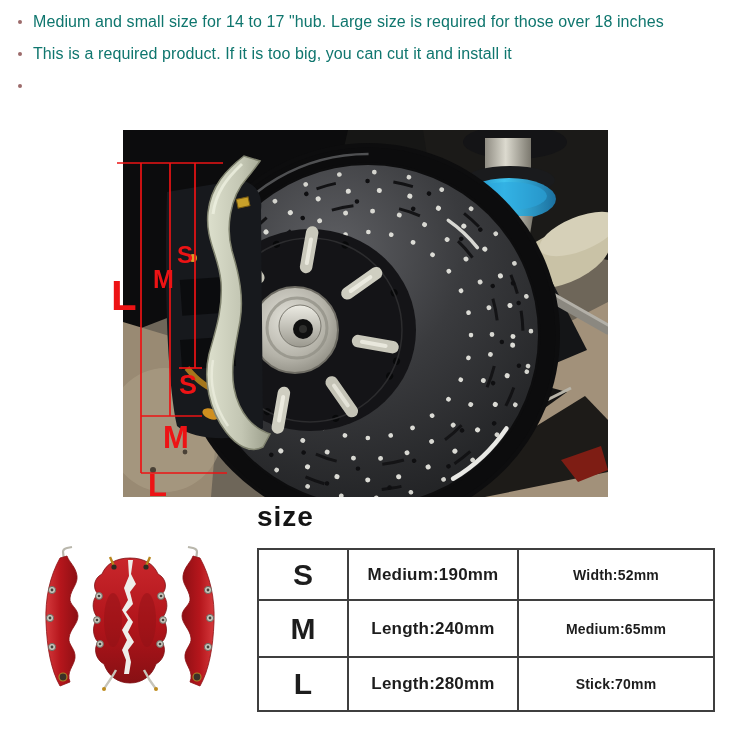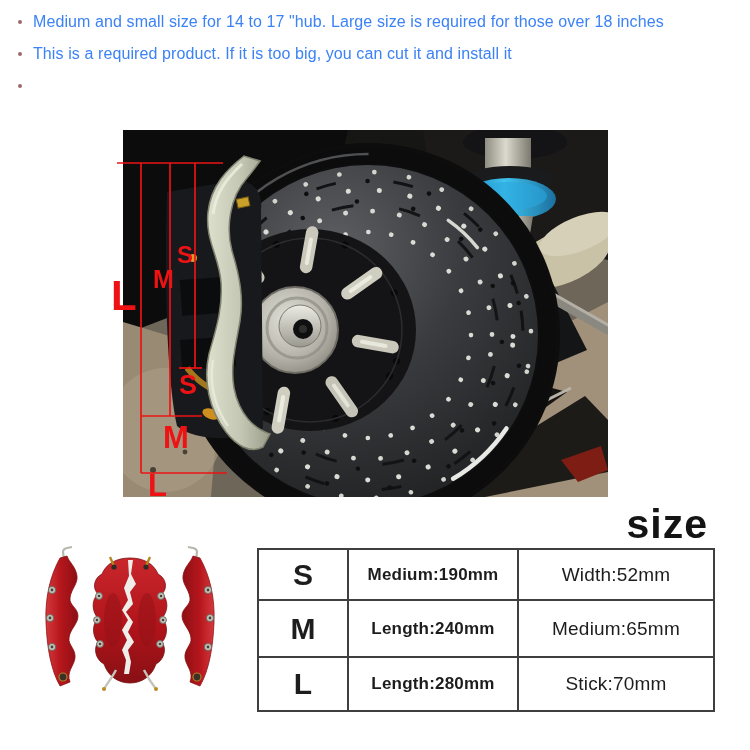--- a/index.html
+++ b/index.html
@@ -4,40 +4,40 @@
 <style>
   html,body{margin:0;padding:0;background:#ffffff;}
   .canvas{
     position:relative;width:750px;height:750px;background:#ffffff;
     font-family:"Liberation Sans",sans-serif;overflow:hidden;
   }
   
   .notes{position:absolute;top:12px;left:18px;width:712px;}
   .note{display:flex;align-items:flex-start;margin-bottom:12px;min-height:20px;}
   .note .dot{flex:none;width:4px;height:4px;border-radius:50%;background:#9c6b6b;margin:8px 11px 0 0;}
-  .note .txt{font-size:16px;line-height:20px;color:#3b82f6;letter-spacing:.1px;}
+  .note .txt{font-size:16px;line-height:20px;color:#0f766e;letter-spacing:.1px;}
   
   .photo{position:absolute;left:123px;top:130px;width:485px;height:367px;}
   .photo svg{overflow:visible;display:block;}
   
   .size-title{
-    position:absolute;left:257px;top:501px;width:451px;text-align:right;
-    font-size:41px;font-weight:bold;color:#141414;letter-spacing:1px;
+    position:absolute;left:257px;top:501px;width:451px;text-align:left;
+    font-size:28px;font-weight:bold;color:#141414;letter-spacing:1px;
   }
   table.size-table{
     position:absolute;left:257px;top:548px;border-collapse:collapse;
     background:#ffffff;
   }
   table.size-table td{
     border:2px solid #3f3f3f;text-align:center;vertical-align:middle;
     color:#1d1d1d;padding:0;
   }
   td.c-size{width:88px;font-size:30px;font-weight:bold;}
   td.c-len{width:168px;font-size:17px;font-weight:bold;letter-spacing:.2px;}
-  td.c-wid{width:194px;font-size:19px;font-weight:normal;letter-spacing:.2px;}
+  td.c-wid{width:194px;font-size:14px;font-weight:bold;letter-spacing:.2px;}
   tr.r1{height:51px;} tr.r2{height:57px;} tr.r3{height:54px;}
   
   .covers{position:absolute;left:38px;top:550px;width:184px;height:145px;}
   .covers svg{overflow:visible;display:block;}
 </style>
 </head>
 <body>
 
 <div class="canvas">
 

